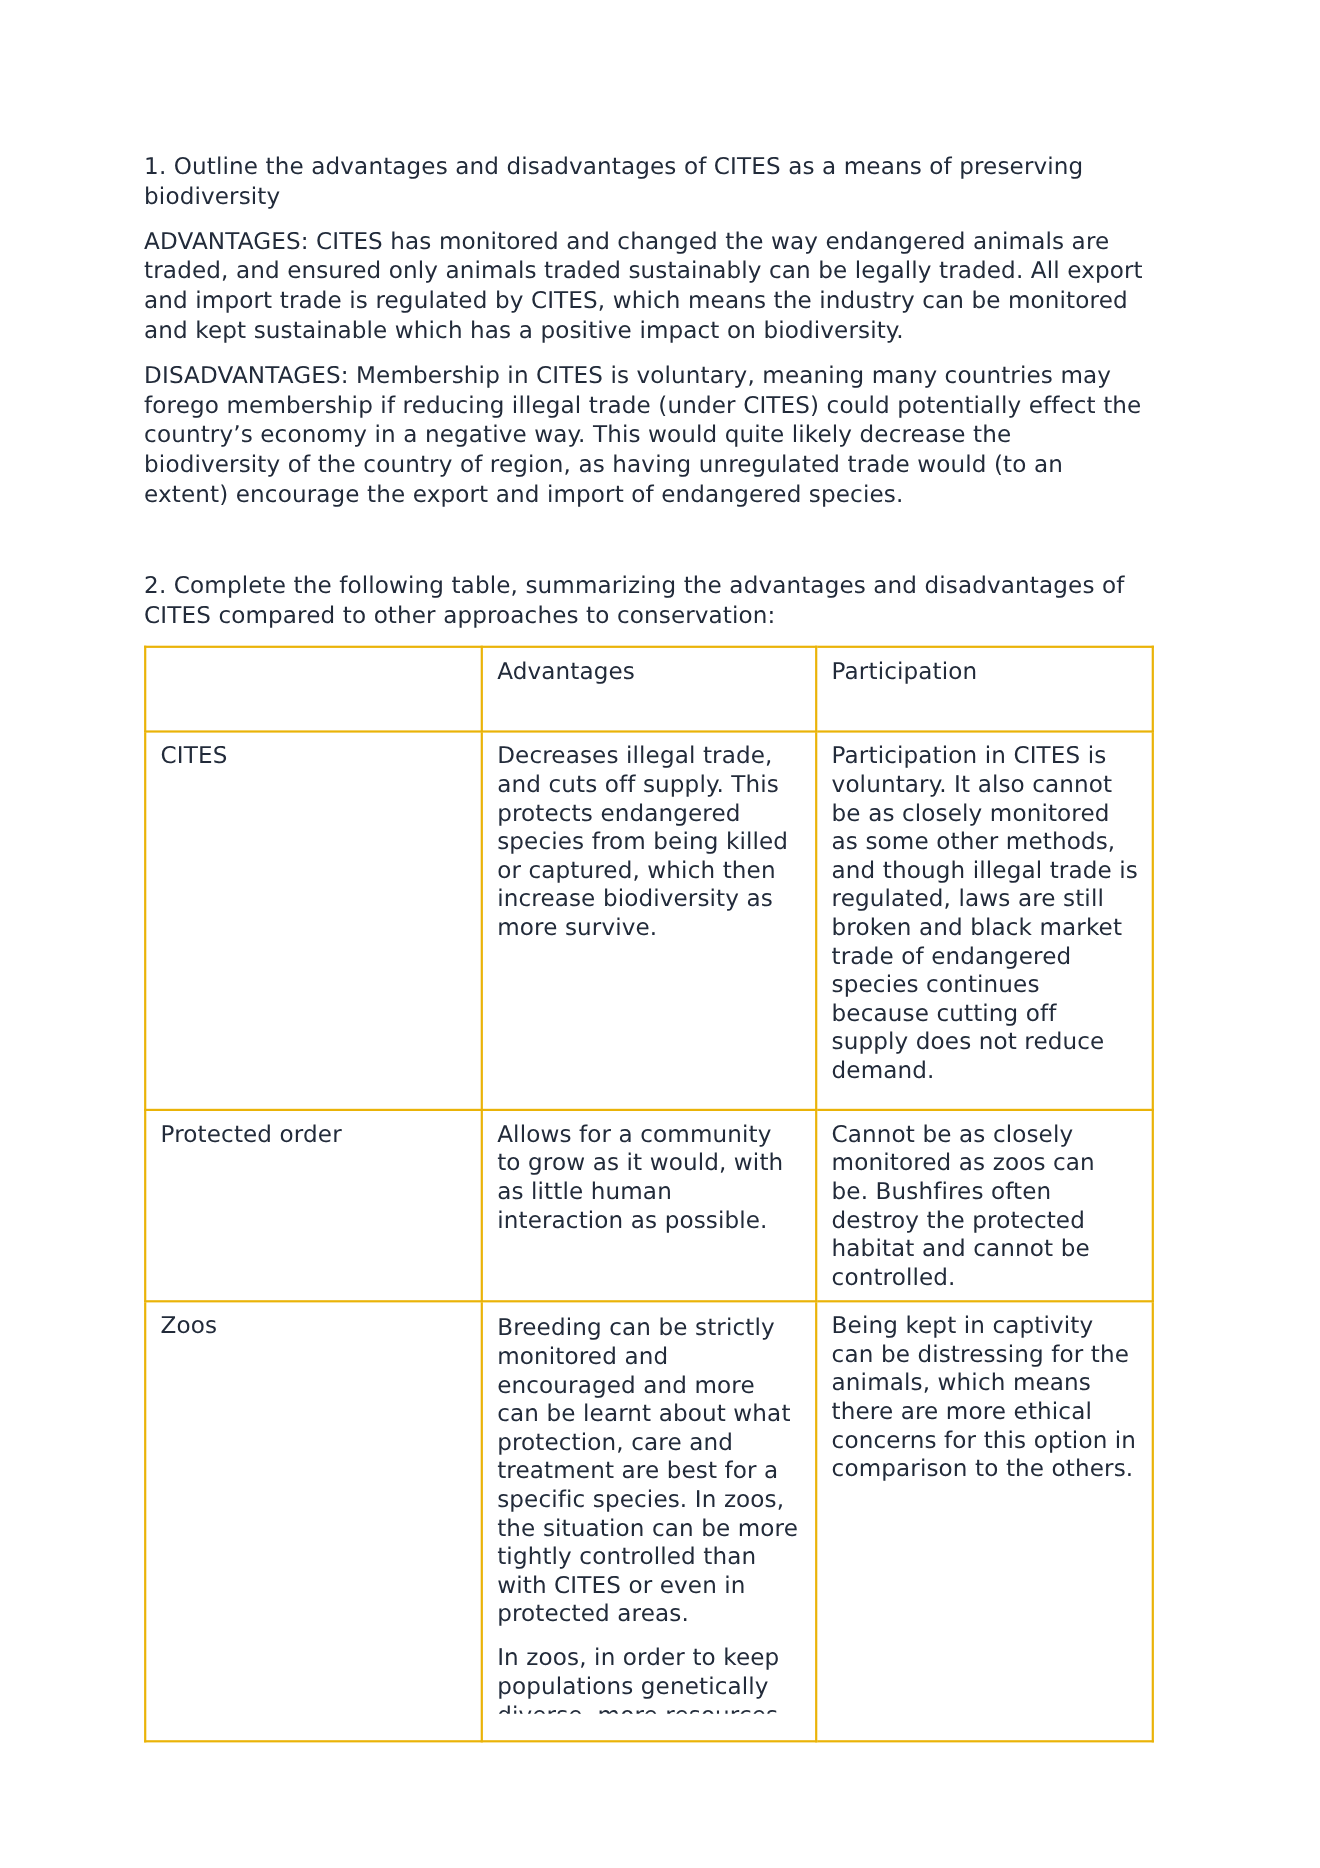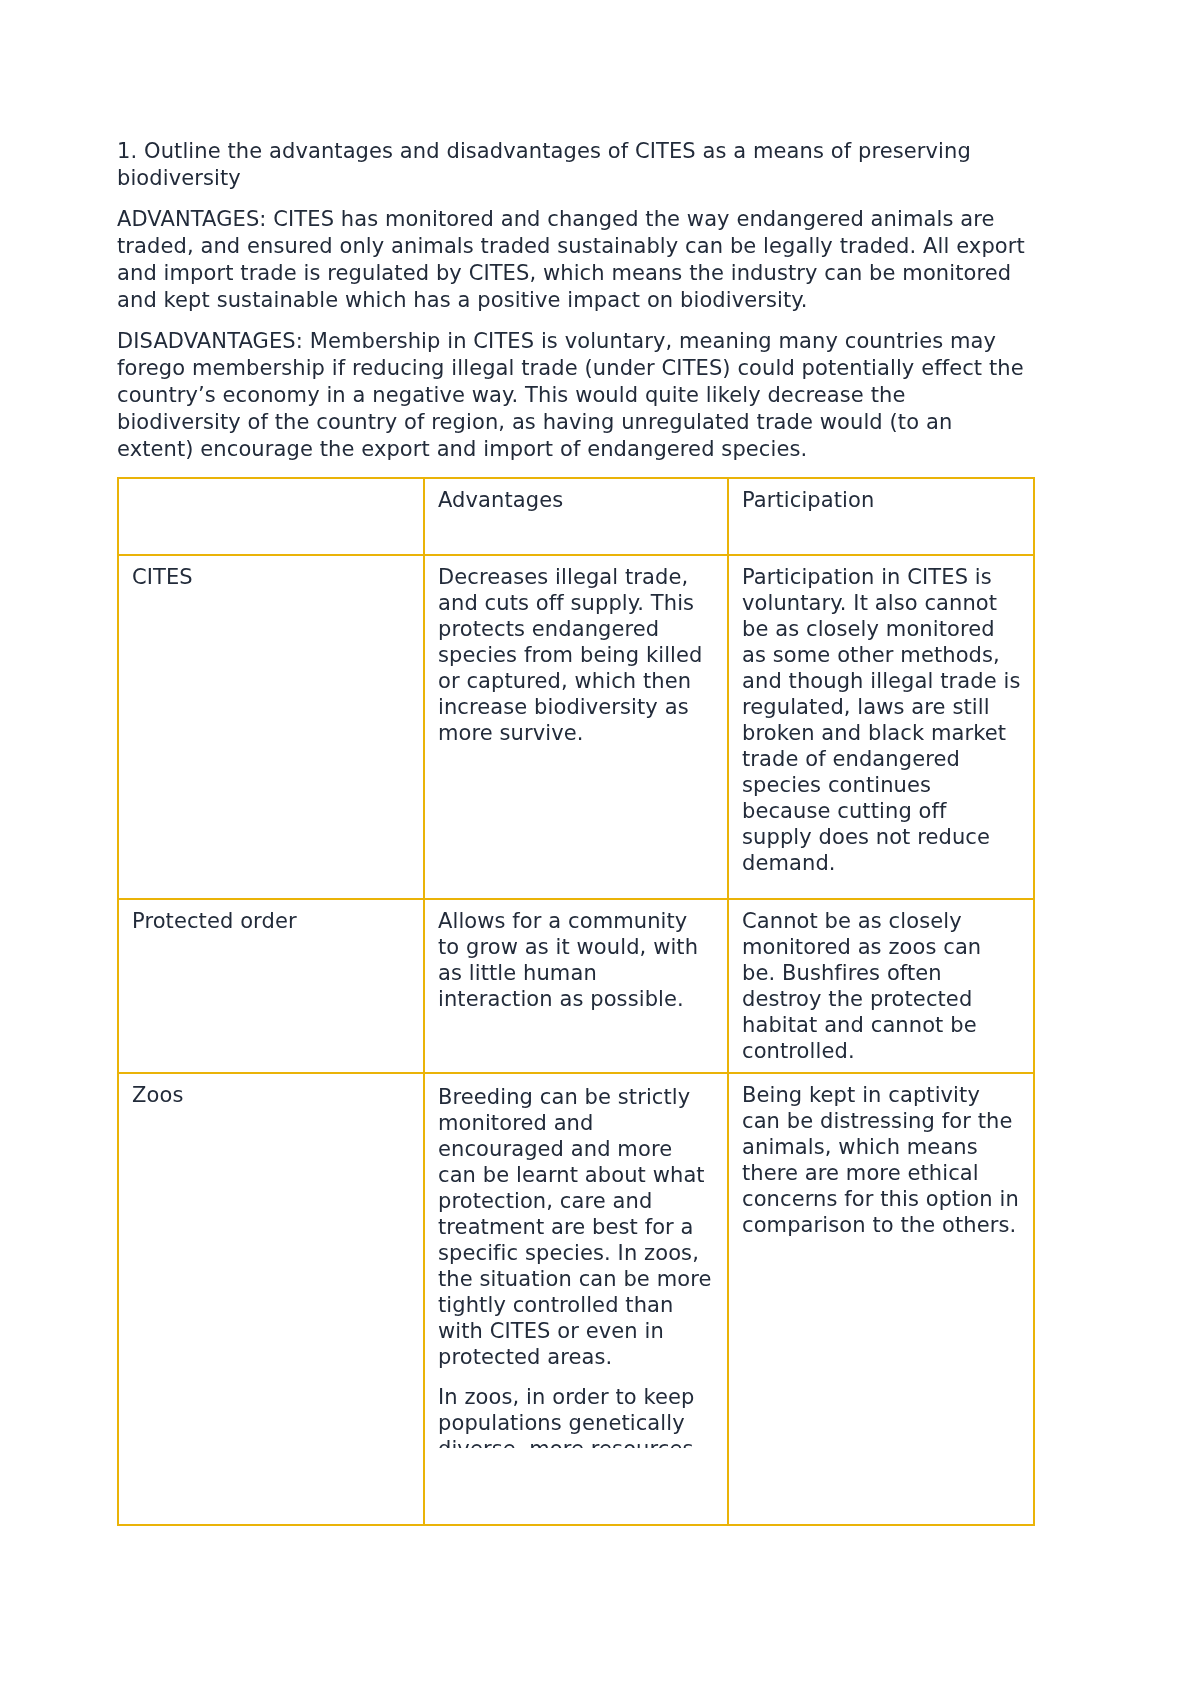--- a/index.html
+++ b/index.html
@@ -10,21 +10,21 @@
   body {
     width: 1200px;
     height: 1698px;
     position: relative;
     overflow: hidden;
     font-family: "DejaVu Sans", "Liberation Sans", sans-serif;
     color: #222b3a;
   }
   .page-content {
     position: absolute;
-    left: 117px;
+    left: 131px;
     top: 138px;
     width: 916px;
   }
   .para {
     font-size: 21px;
     line-height: 27px;
     margin: 0 0 14px 0;
     letter-spacing: 0.1px;
   }
   .question-gap {
@@ -43,39 +43,40 @@
     font-weight: normal;
     font-size: 21px;
     line-height: 26px;
     padding: 8px 12px 8px 13px;
     letter-spacing: 0.1px;
     overflow: hidden;
   }
   tr.header-row    { height: 77px; }
   tr.row-cites     { height: 344px; }
   tr.row-protected { height: 166px; }
-  tr.row-zoos      { height: 452px; }
+  tr.row-zoos      { height: 400px; }
   .cell-para { margin: 2px 0 14px 0; }
   .cell-para:last-child { margin-bottom: 0; }
   .clip-cell {
     height: 366px;
     overflow: hidden;
   }
 </style>
 </head>
 <body>
 
 <div class="page-content">
 
   <p class="para">1. Outline the advantages and disadvantages of CITES as a means of preserving biodiversity</p>
 
   <p class="para">ADVANTAGES: CITES has monitored and changed the way endangered animals are traded, and ensured only animals traded sustainably can be legally traded. All export and import trade is regulated by CITES, which means the industry can be monitored and kept sustainable which has a positive impact on biodiversity.</p>
 
   <p class="para">DISADVANTAGES: Membership in CITES is voluntary, meaning many countries may forego membership if reducing illegal trade (under CITES) could potentially effect the country’s economy in a negative way. This would quite likely decrease the biodiversity of the country of region, as having unregulated trade would (to an extent) encourage the export and import of endangered species.</p>
 
+  <p class="para question-gap">2. Complete the following table, summarizing the advantages and disadvantages of CITES compared to other approaches to conservation:</p>
 
   <table class="comparison">
     <colgroup>
       <col style="width: 306px">
       <col style="width: 304px">
       <col style="width: 306px">
     </colgroup>
     <tbody>
       <tr class="header-row">
         <th></th>

